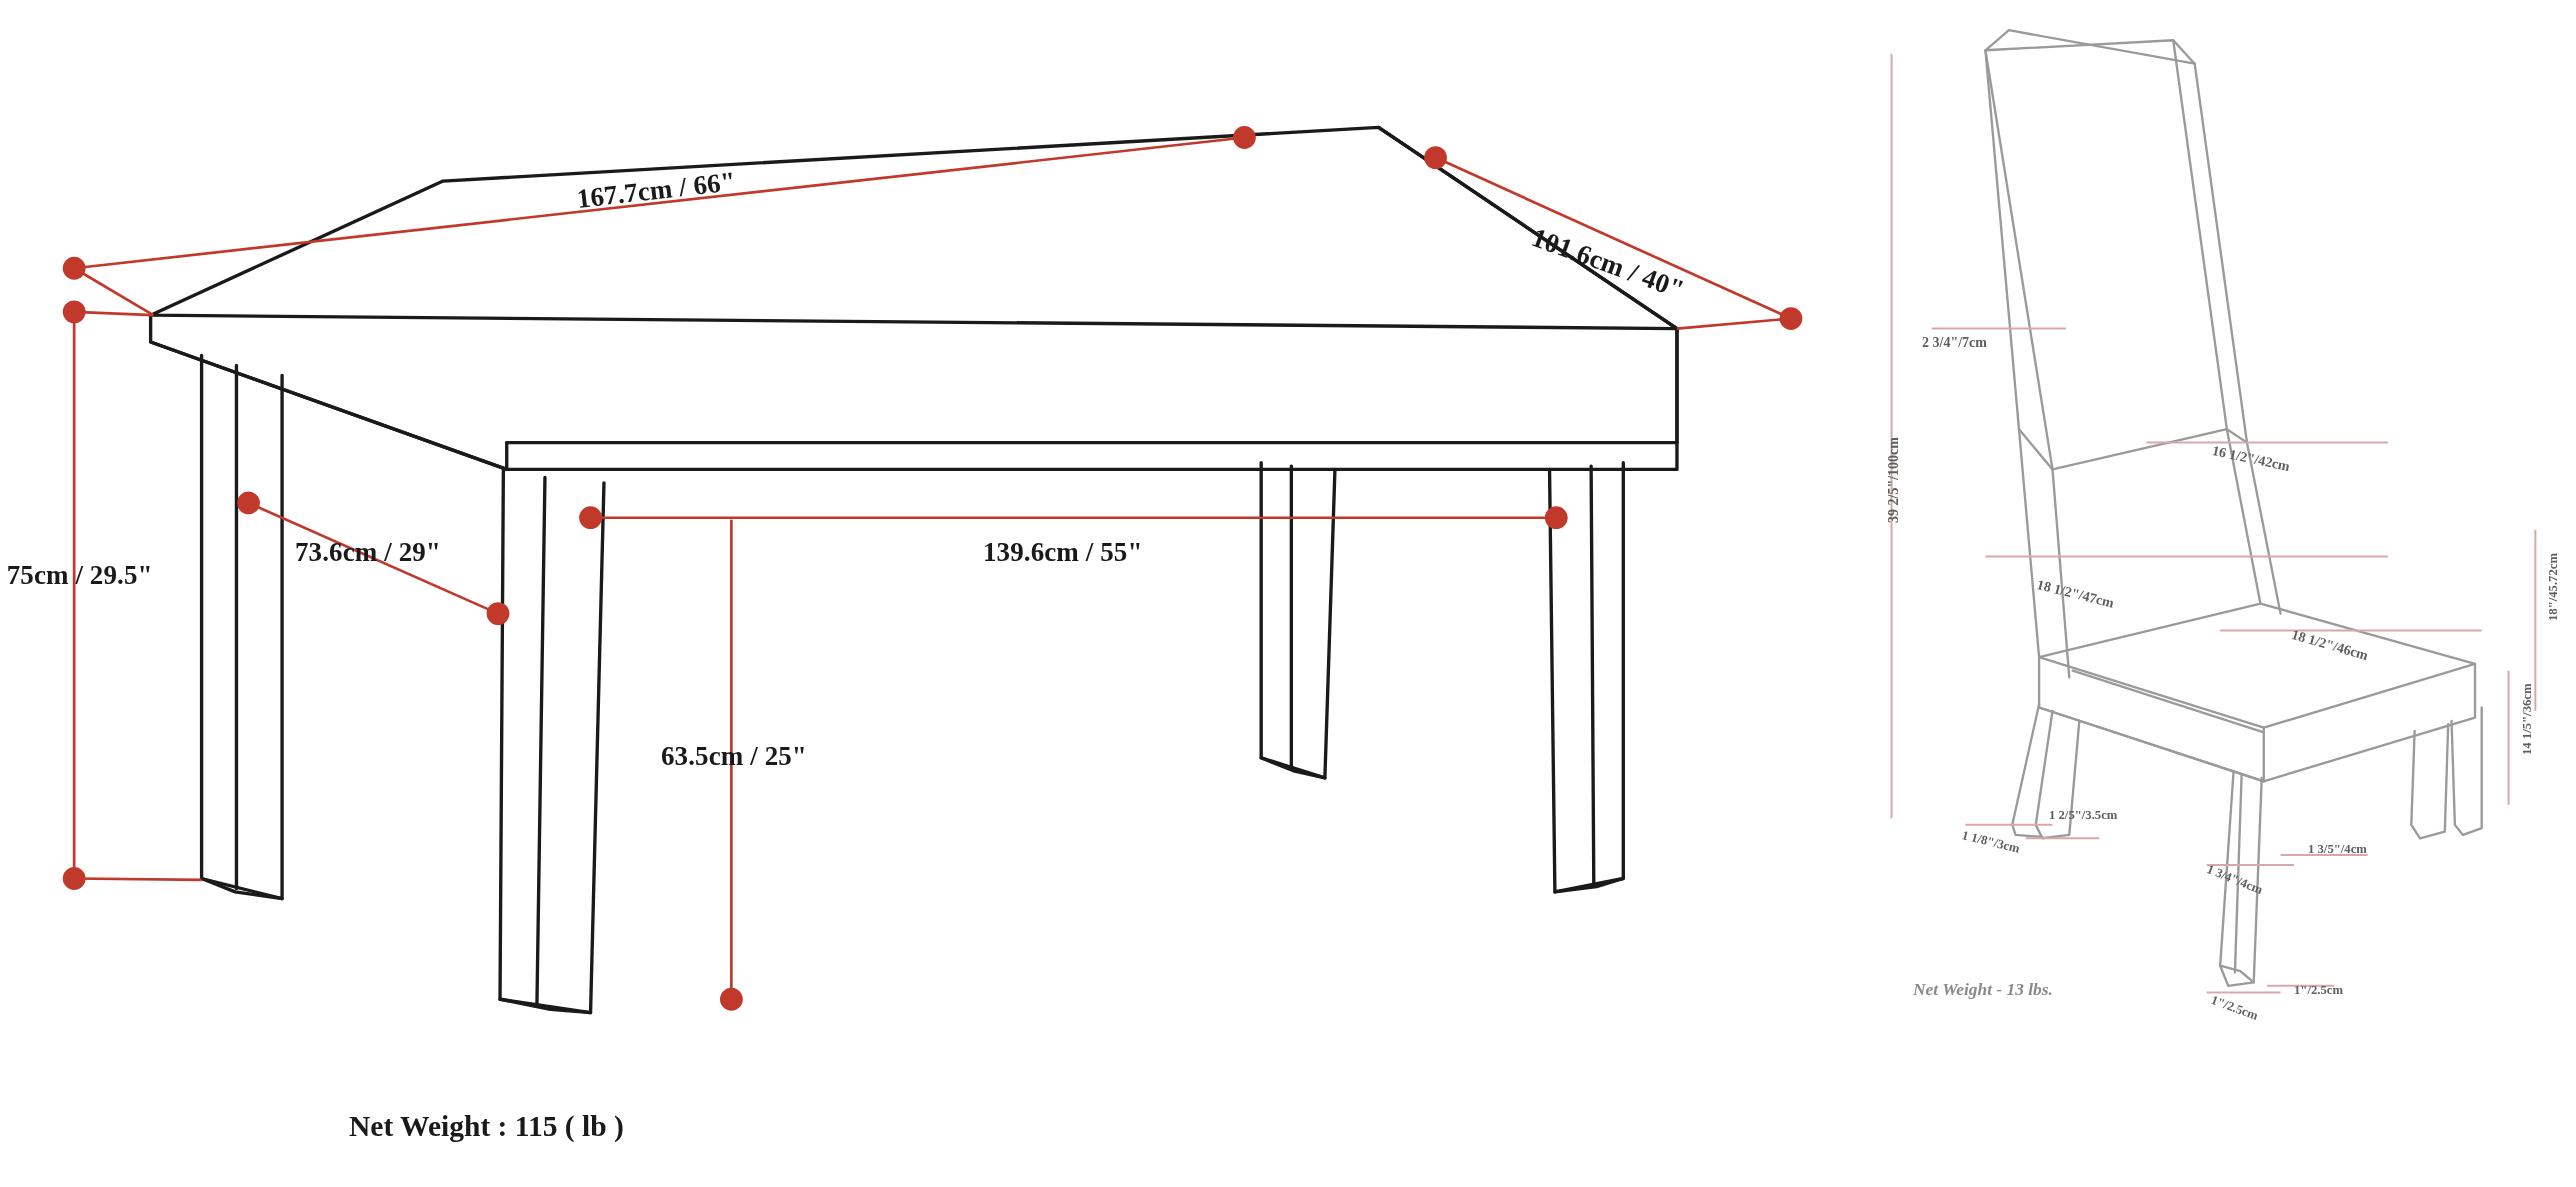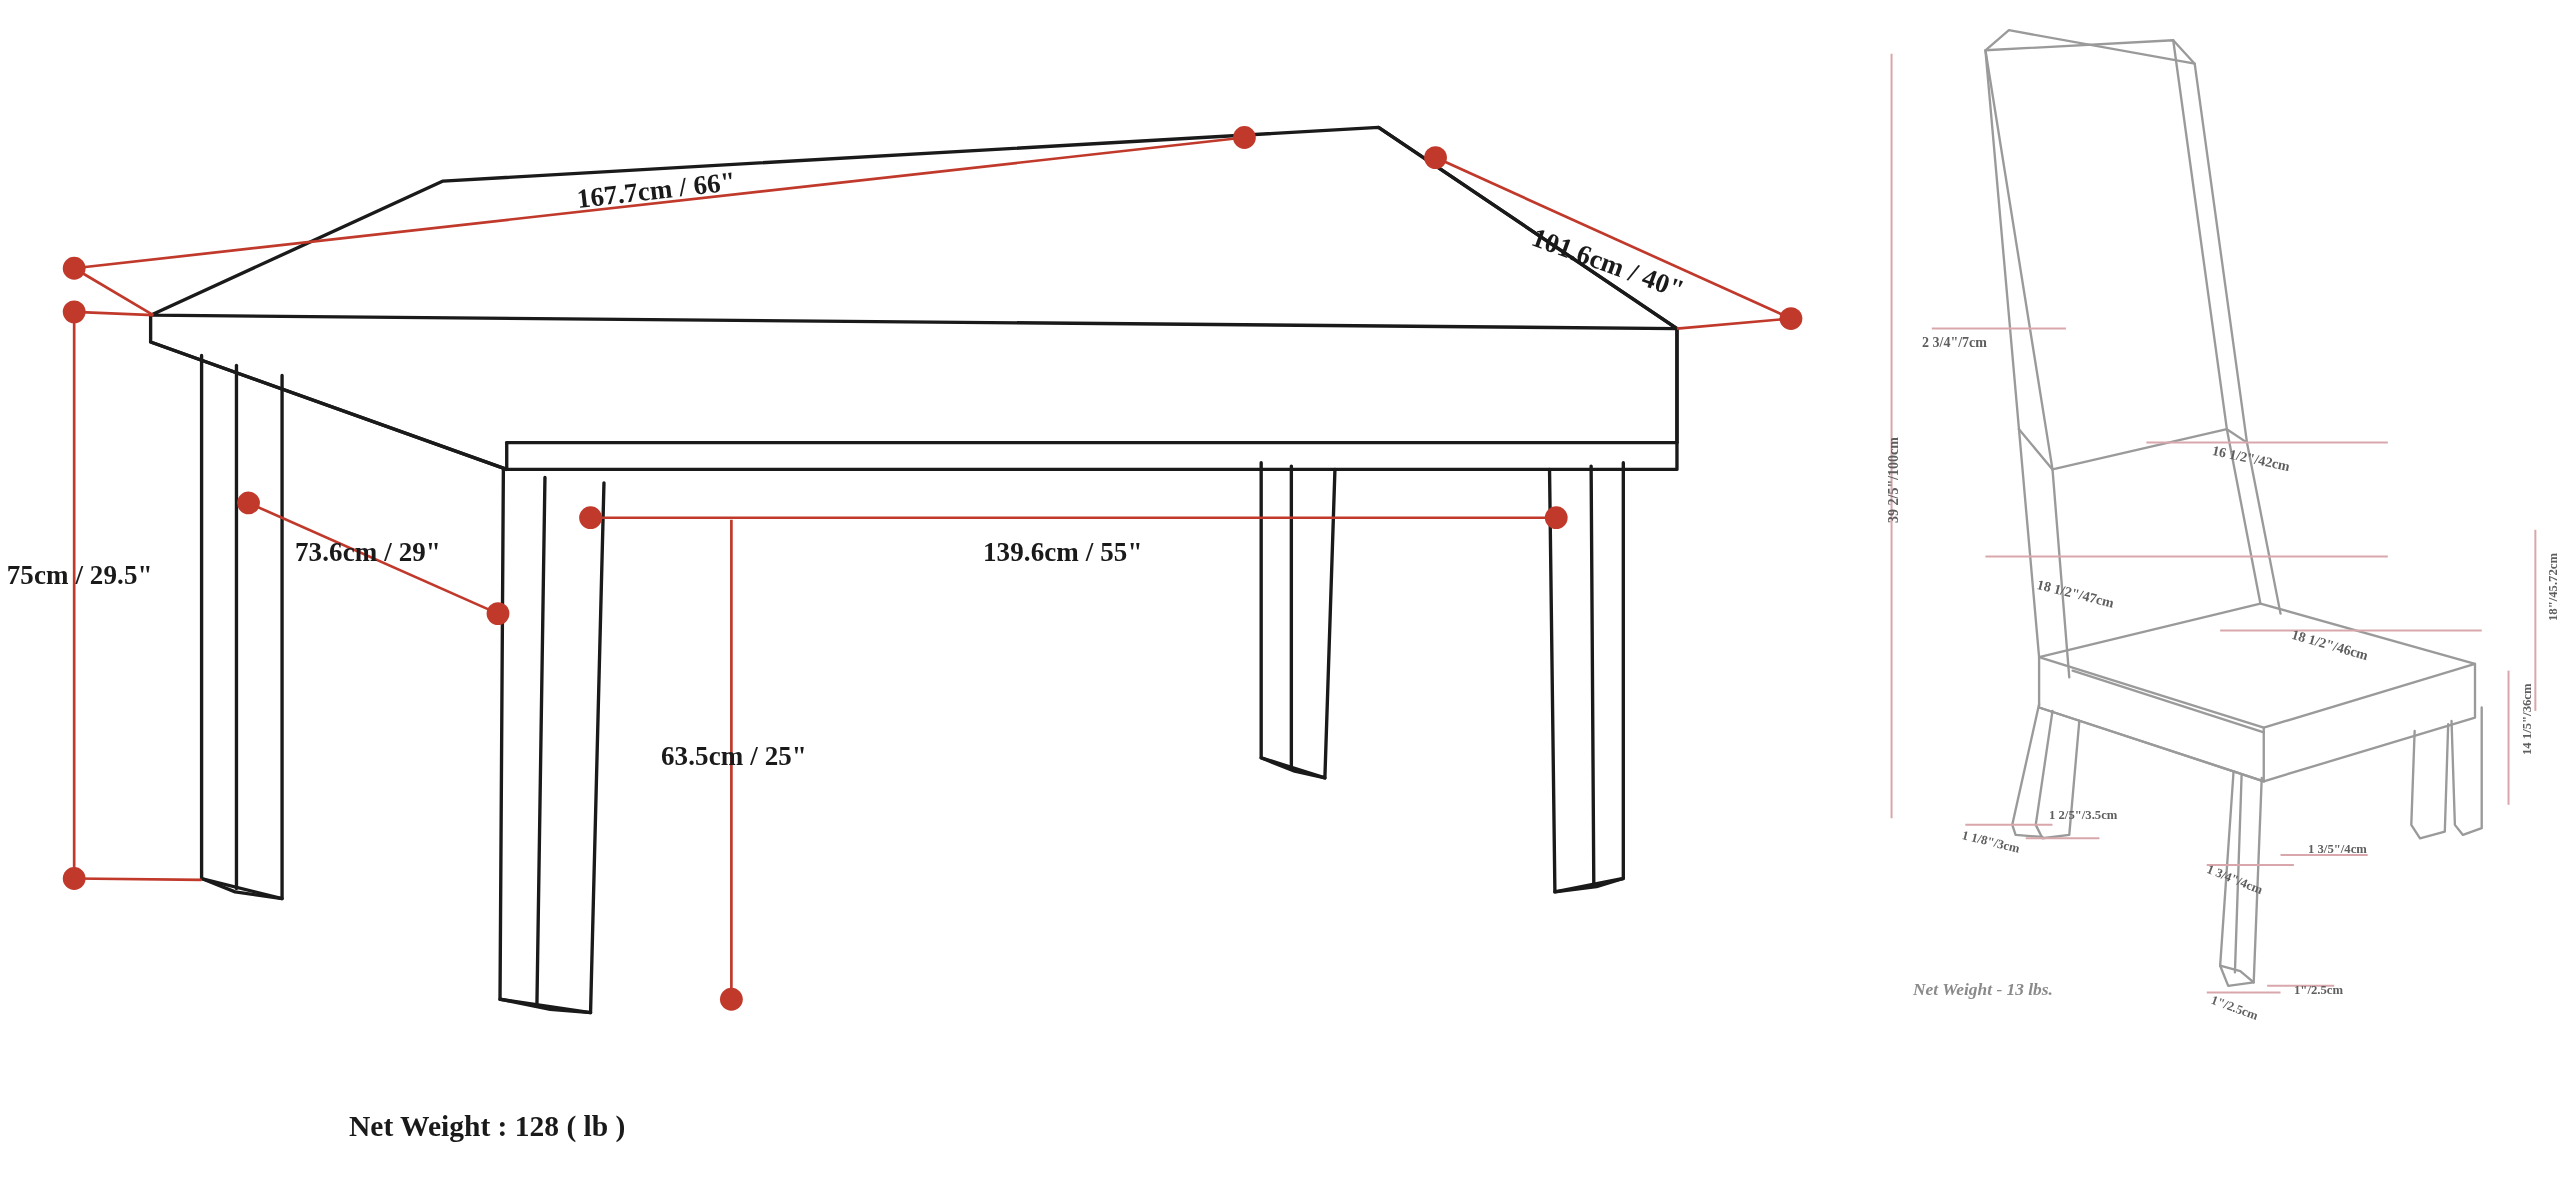--- a/index.html
+++ b/index.html
@@ -185,21 +185,21 @@
   <div class="lbl table-dim" style="left:1533px; top:221px; transform:rotate(20deg); transform-origin:0 50%;">101.6cm / 40"</div>
 
   <div class="lbl table-dim" style="left:6.7px; top:560px;">75cm / 29.5"</div>
 
   <div class="lbl table-dim" style="left:295px; top:537px;">73.6cm / 29"</div>
 
   <div class="lbl table-dim" style="left:983px; top:537px;">139.6cm / 55"</div>
 
   <div class="lbl table-dim" style="left:661px; top:741px;">63.5cm / 25"</div>
 
-  <div class="lbl net-weight-table" style="left:349px; top:1110px;">Net Weight : 128 ( lb )</div>
+  <div class="lbl net-weight-table" style="left:349px; top:1110px;">Net Weight : 115 ( lb )</div>
 
   <div class="lbl chair-dim" style="left:1922px; top:335px;">2  3/4"/7cm</div>
 
   <div class="lbl chair-dim rot90" style="left:1886px; top:523px;">39 2/5"/100cm</div>
 
   <div class="lbl chair-dim rot-diag" style="left:2214px; top:443px; transform:rotate(12deg);">16  1/2"/42cm</div>
 
   <div class="lbl chair-dim rot-diag" style="left:2039px; top:577px; transform:rotate(14deg);">18 1/2"/47cm</div>
 
   <div class="lbl chair-dim rot-diag" style="left:2294px; top:627px; transform:rotate(16deg);">18 1/2"/46cm</div>

